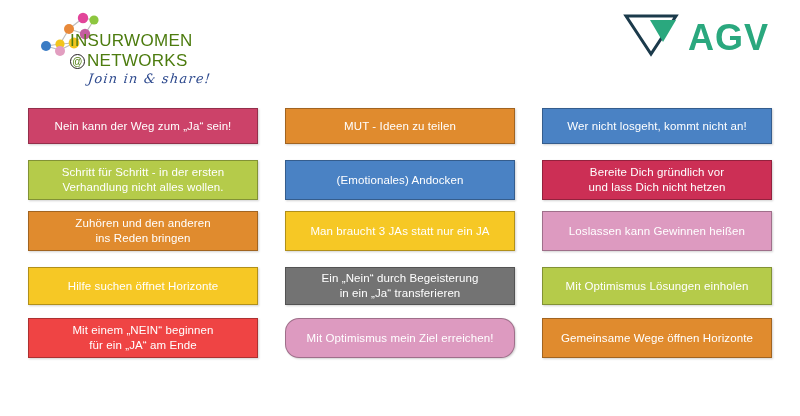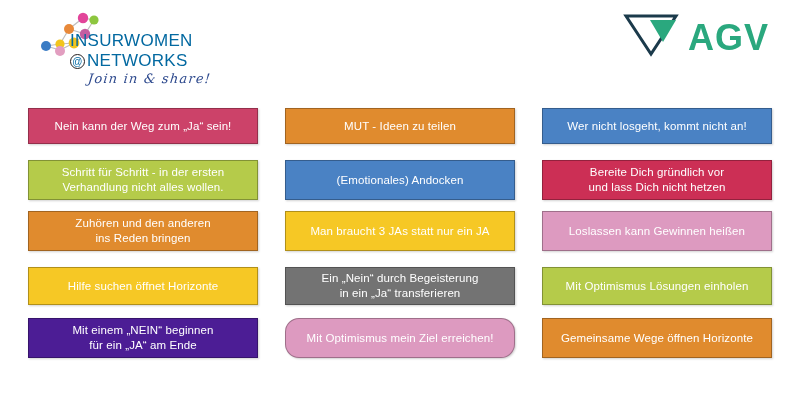--- a/index.html
+++ b/index.html
@@ -48,21 +48,21 @@
   .iw-wordmark {
     position: absolute;
     left: 34px;
     top: 23px;
     width: 200px;
   }
   .iw-line1, .iw-line2 {
     font-family: "Liberation Sans", sans-serif;
     font-size: 17px;
     letter-spacing: 0.3px;
-    color: #0369a1;
+    color: #4d7c0f;
     line-height: 19px;
     white-space: nowrap;
   }
   .iw-line2 { margin-top: 1px; }
   .iw-at {
     display: inline-block;
     width: 15px;
     height: 15px;
     border: 1.6px solid #231f20;
     border-radius: 50%;
@@ -199,21 +199,21 @@
   </div>
 
   <div class="grid">
 
     <div class="card col1 row1" style="background: rgb(204, 66, 105);"><span>Nein kann der Weg zum „Ja“ sein!</span></div>
     <div class="card col1 row2" style="background: rgb(181, 203, 74);"><span>Schritt für Schritt - in der ersten
 Verhandlung nicht alles wollen.</span></div>
     <div class="card col1 row3" style="background: rgb(224, 139, 46);"><span>Zuhören und den anderen
 ins Reden bringen</span></div>
     <div class="card col1 row4" style="background: rgb(246, 200, 37);"><span>Hilfe suchen öffnet Horizonte</span></div>
-    <div class="card col1 row5" style="background: #4c1d95;"><span>Mit  einem „NEIN“ beginnen
+    <div class="card col1 row5" style="background: #ef4444;"><span>Mit  einem „NEIN“ beginnen
 für ein „JA“ am Ende</span></div>
 
     <div class="card col2 row1" style="background: rgb(224, 139, 46);"><span>MUT - Ideen zu teilen</span></div>
     <div class="card col2 row2" style="background: rgb(74, 130, 196);"><span>(Emotionales) Andocken</span></div>
     <div class="card col2 row3" style="background: rgb(246, 200, 37);"><span>Man braucht 3 JAs statt nur ein JA</span></div>
     <div class="card col2 row4" style="background: #737373;"><span>Ein „Nein“ durch Begeisterung
 in ein „Ja“ transferieren</span></div>
     <div class="card col2 row5" style="background: rgb(221, 154, 192); border-radius: 14px;"><span>Mit Optimismus mein Ziel erreichen!</span></div>
 
     <div class="card col3 row1" style="background: rgb(74, 130, 196);"><span>Wer nicht losgeht, kommt nicht an!</span></div>

